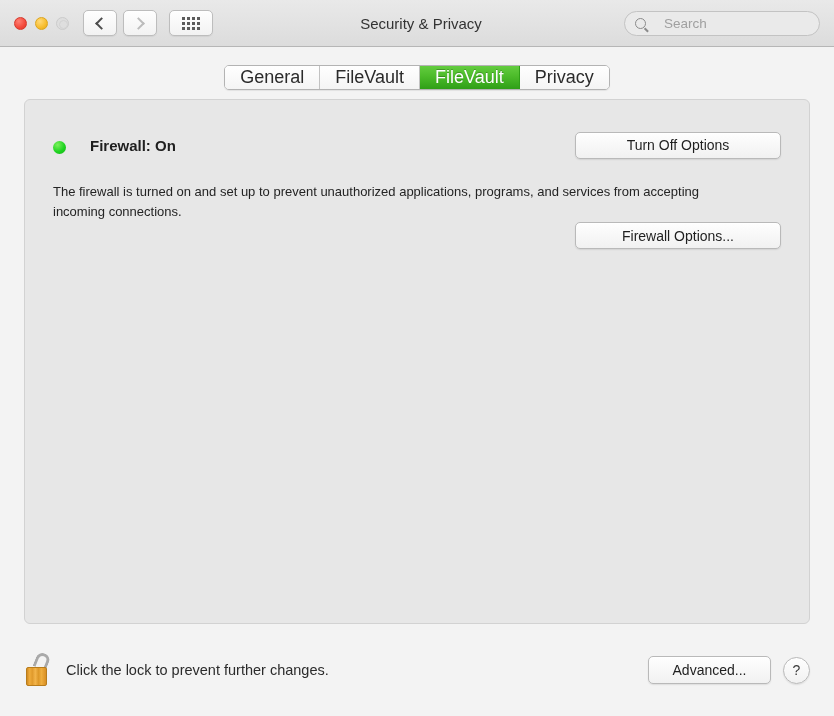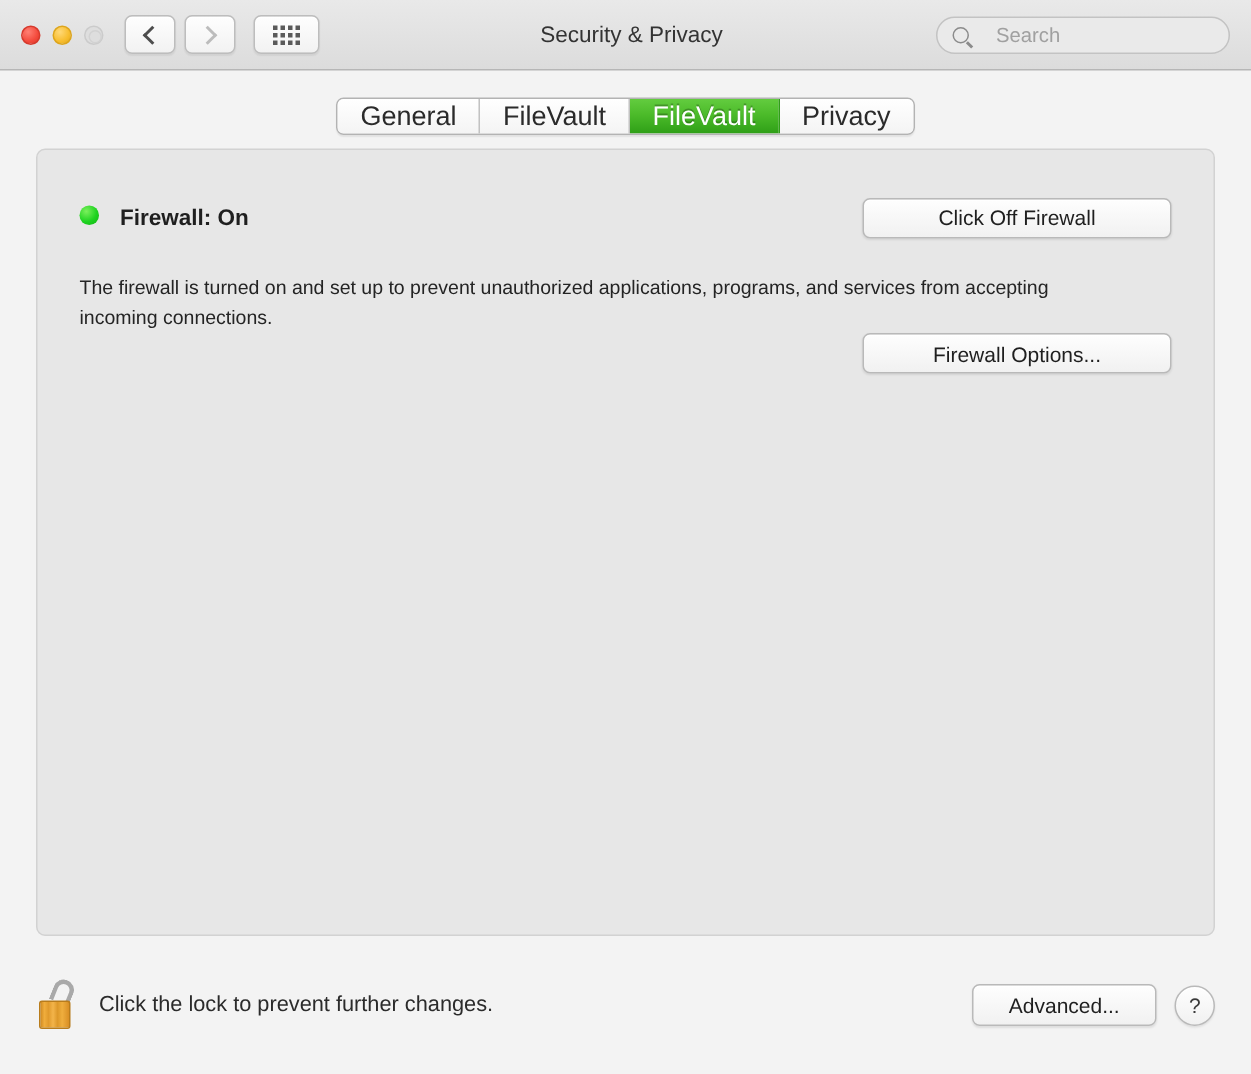--- a/index.html
+++ b/index.html
@@ -205,22 +205,22 @@
   }
 
   .status-row {
     display: flex;
     align-items: center;
     justify-content: space-between;
     min-height: 30px;
   }
   .status-left {
     display: flex;
-    align-items: flex-start;
-    gap: 14px;
+    align-items: flex-end;
+    gap: 24px;
   }
   .status-dot {
     width: 13px; height: 13px;
     border-radius: 50%;
     background: radial-gradient(circle at 35% 30%, #7bf05c 0%, #1fd321 55%, #11b312 100%);
     flex: 0 0 auto;
   }
   .status-label {
     font-size: 15px;
     font-weight: bold;
@@ -384,21 +384,21 @@
     </div>
   </div>
 
   <div class="panel">
 
     <div class="status-row">
       <div class="status-left">
         <span class="status-dot"></span>
         <span class="status-label">Firewall: On</span>
       </div>
-      <button class="push-btn btn-turn-off">Click Off Firewall</button>
+      <button class="push-btn btn-turn-off">Turn Off Options</button>
     </div>
 
     <p class="description">The firewall is turned on and set up to prevent unauthorized applications, programs, and services from accepting incoming connections.</p>
 
     <div class="options-row">
       <button class="push-btn btn-firewall-options">Firewall Options...</button>
     </div>
   </div>
 
   <div class="bottombar">

